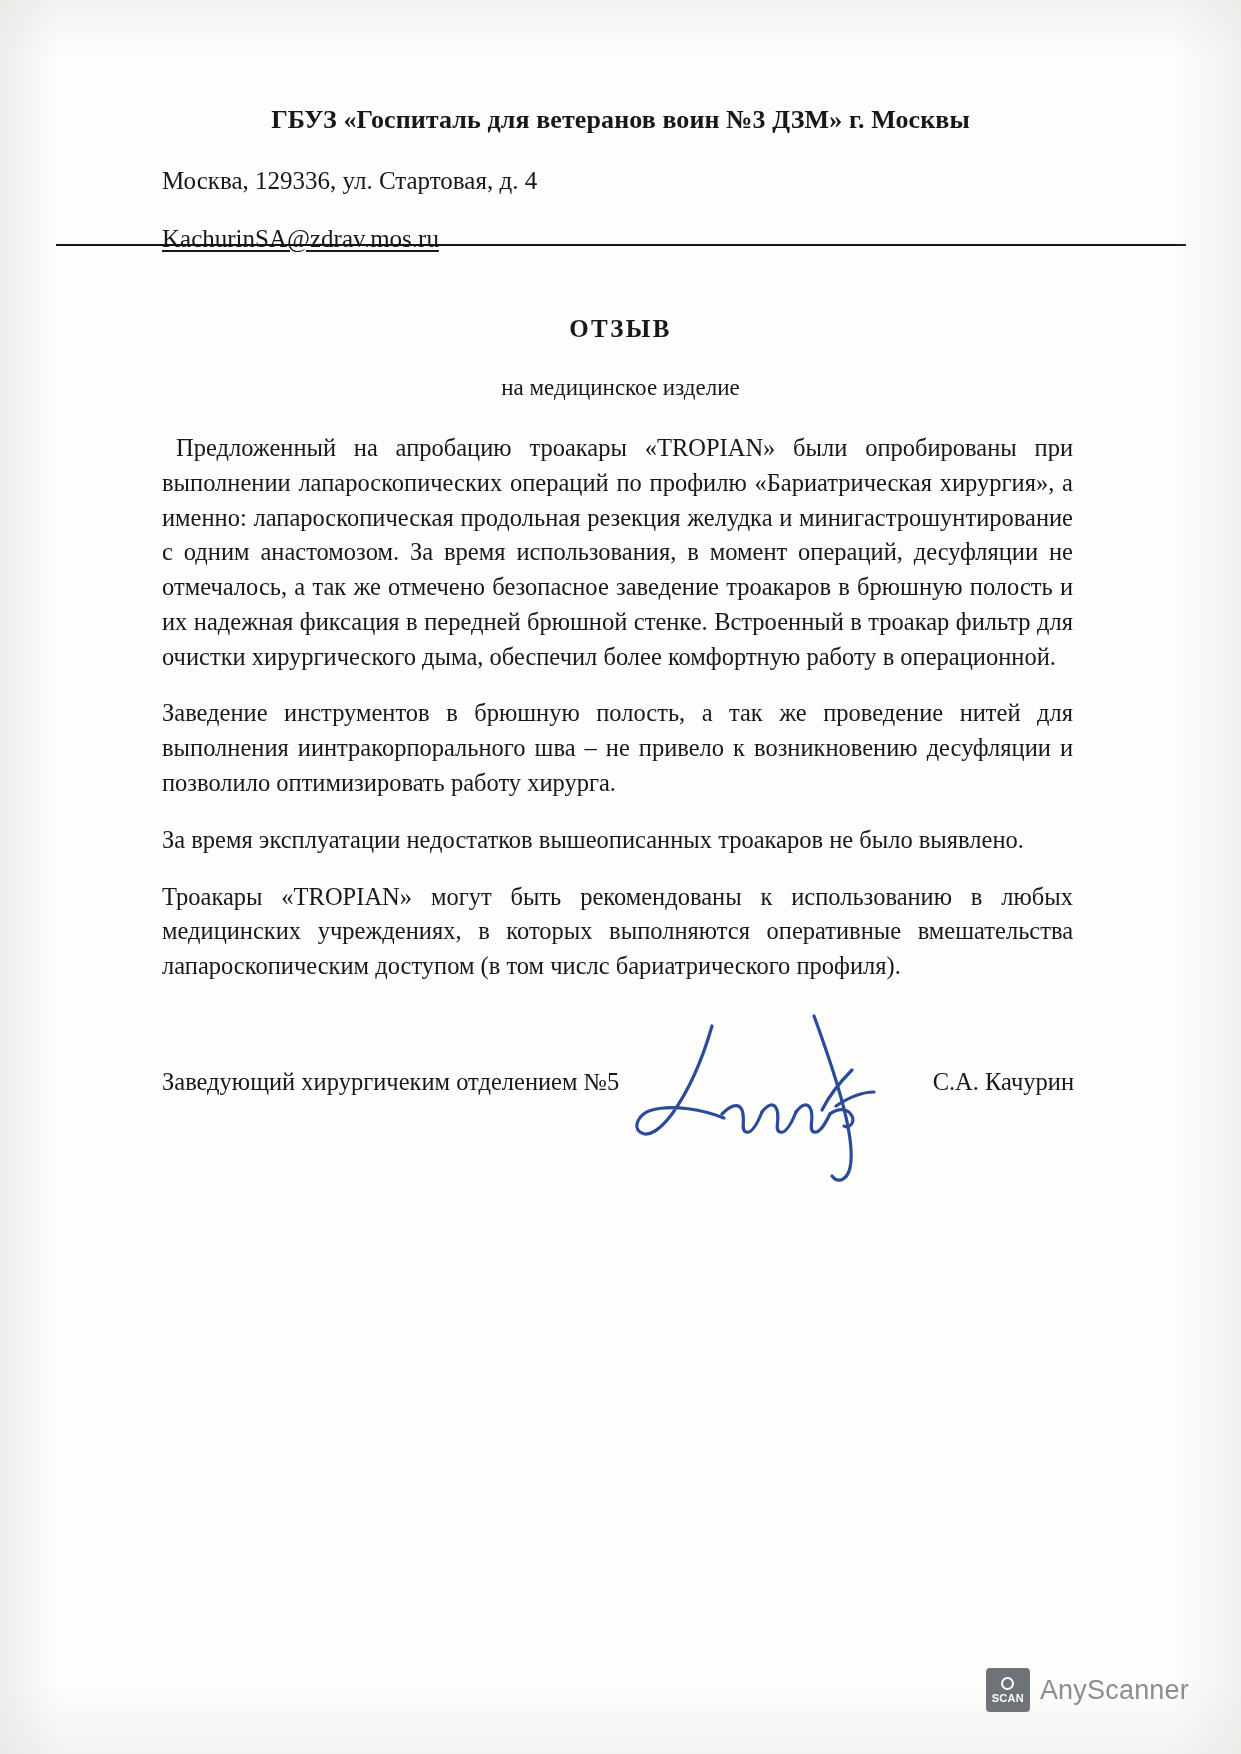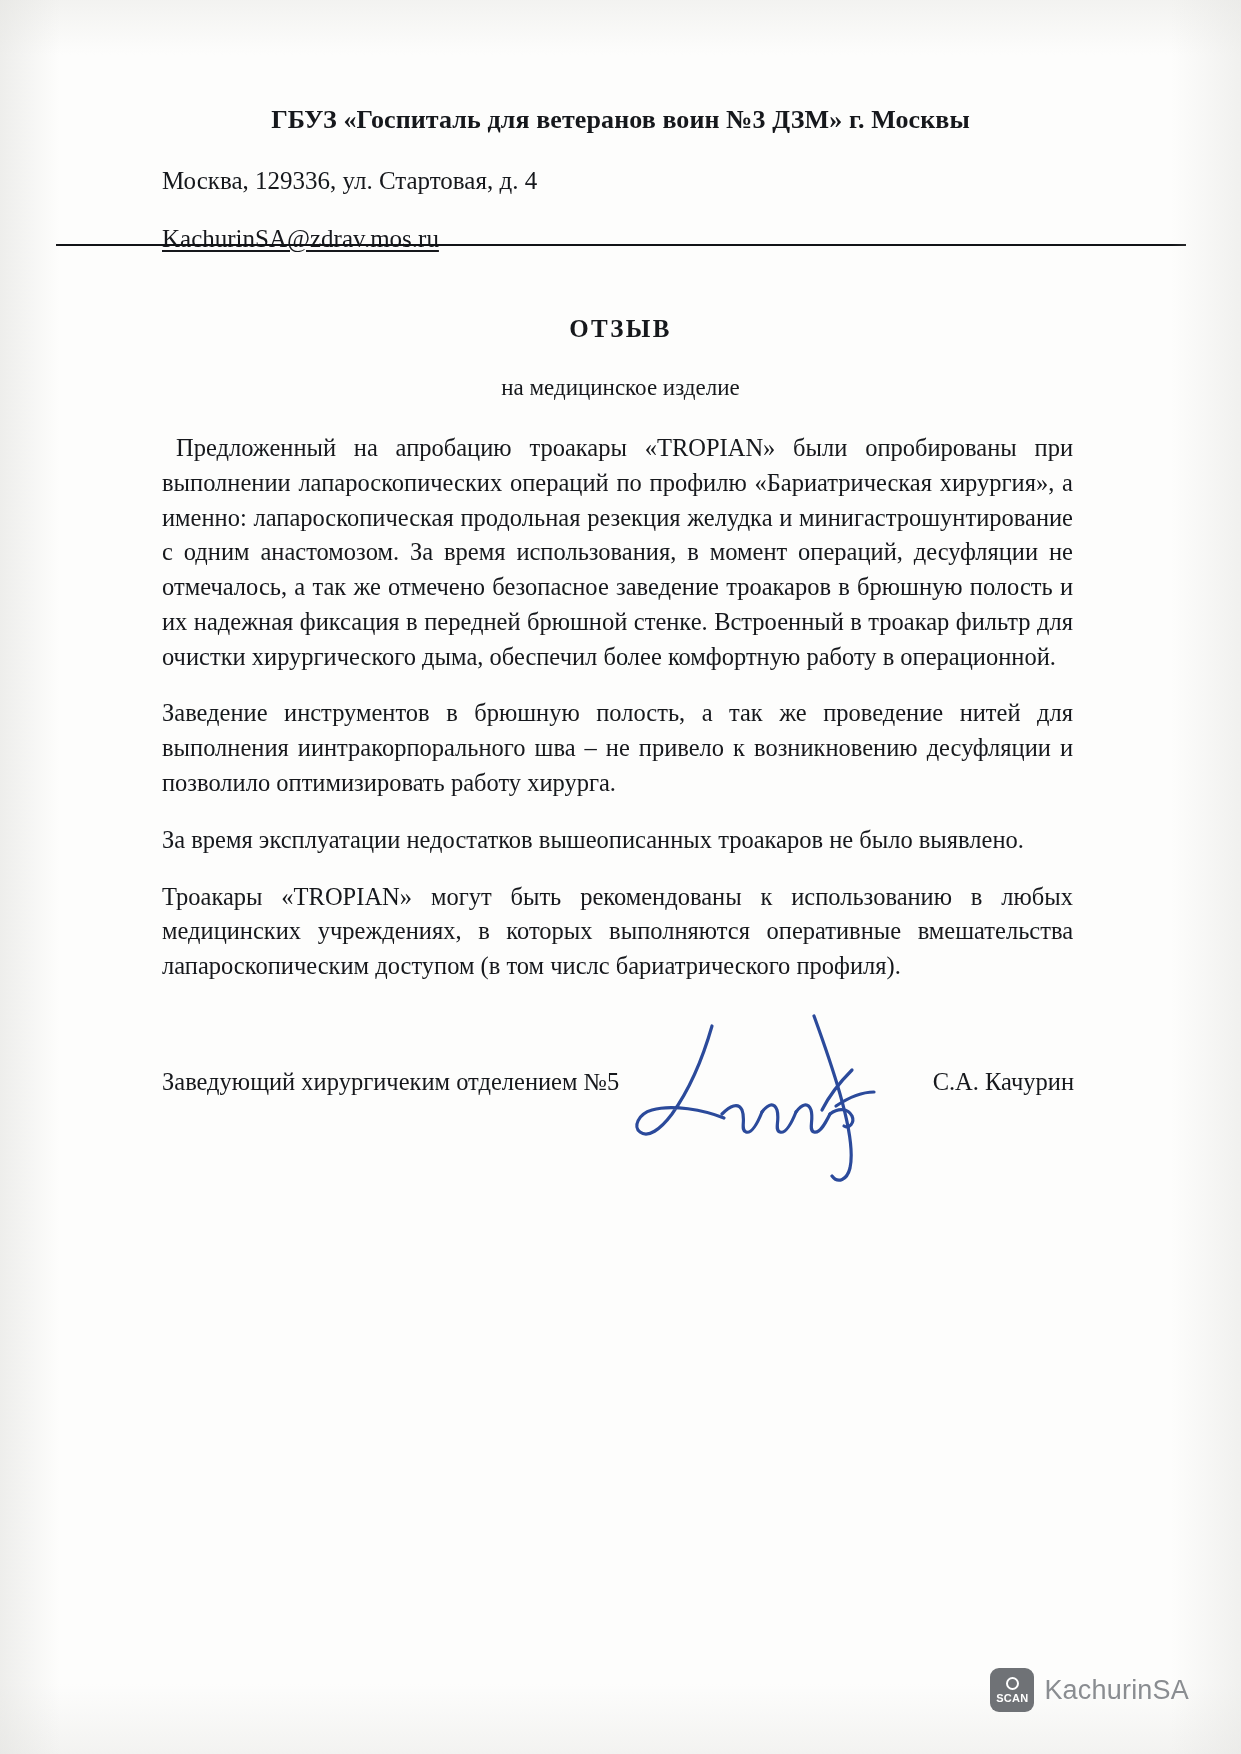--- a/index.html
+++ b/index.html
@@ -136,21 +136,21 @@
     right: 52px;
     bottom: 42px;
     display: flex;
     align-items: center;
     gap: 10px;
   }
   .wm-badge {
     width: 44px;
     height: 44px;
     background: #6f7276;
-    border-radius: 9px;
+    border-radius: 4px;
     color: #ffffff;
     display: flex;
     flex-direction: column;
     align-items: center;
     justify-content: center;
     font-family: "Liberation Sans", sans-serif;
     line-height: 1;
   }
   .wm-badge .dot {
     width: 9px;
@@ -219,16 +219,16 @@
 
   </div>
 
   <div class="scan-tint"></div>
 
   <div class="watermark">
     <div class="wm-badge">
       <span class="dot"></span>
       <span class="txt">SCAN</span>
     </div>
-    <span class="wm-label">KachurinSA</span>
+    <span class="wm-label">AnyScanner</span>
   </div>
 
 </div>
 
 </body></html>

